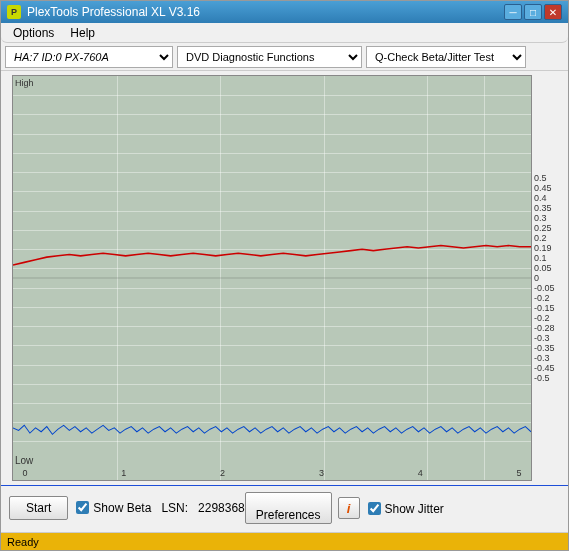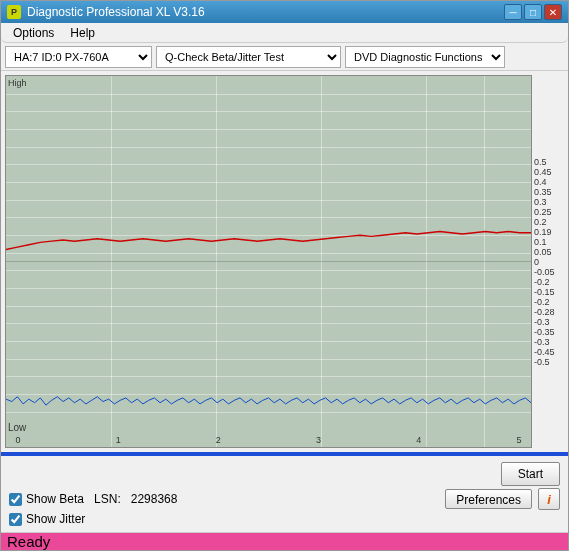--- a/index.html
+++ b/index.html
@@ -96,39 +96,41 @@
       flex-shrink: 0;
     }
     .toolbar select {
       height: 22px;
       font-size: 11px;
       border: 1px solid #aaa;
       background: white;
       padding: 0 4px;
     }
     .toolbar select:first-child {
-      width: 147px;
+      width: 168px;
+      font-style: italic;
     }
     .toolbar select:nth-child(2) {
       width: 185px;
     }
     .toolbar select:nth-child(3) {
       width: 160px;
     }
     .chart-area {
       flex: 1;
       background: #f0f0f0;
       display: flex;
       padding: 4px 4px 4px 4px;
       position: relative;
     }
     .chart-container {
       flex: 1;
       position: relative;
       display: flex;
+      margin-left: 7px;
     }
     .chart-inner {
       flex: 1;
       position: relative;
       background: #b8c8b8;
       border: 1px solid #888;
       overflow: hidden;
     }
     .chart-grid {
       position: absolute;
@@ -187,40 +189,39 @@
       font-size: 9px;
       color: #333;
     }
     .chart-svg {
       position: absolute;
       top: 0; left: 0;
       width: 100%; height: 100%;
     }
     .bottom-panel {
       background: #f0f0f0;
-      border-top: 4px solid #1d4ed8;
+      border-top: 1px solid #1d4ed8;
       padding: 6px 8px;
       flex-shrink: 0;
       display: flex;
-      flex-direction: column;
-      gap: 0;
+      flex-direction: row;
+      gap: 8px;
     }
     .bottom-row1 {
       display: flex;
       align-items: center;
       justify-content: space-between;
       margin-bottom: 2px;
     }
     .bottom-row2 {
       display: flex;
       align-items: center;
     }
     .checkbox-label {
       display: flex;
-      align-items: center;
       gap: 4px;
       font-size: 12px;
       cursor: pointer;
     }
     .checkbox-label input[type="checkbox"] {
       accent-color: #2e7db5;
       width: 13px;
       height: 13px;
     }
     .start-btn {
@@ -228,21 +229,21 @@
       border: 1px solid #888;
       padding: 3px 16px;
       font-size: 12px;
       cursor: pointer;
       height: 24px;
       border-radius: 2px;
     }
     .prefs-btn {
       background: linear-gradient(to bottom, #ffffff, #e0e0e0);
       border: 1px solid #888;
-      padding: 3px 10px;
+      padding: 15px 10px;
       font-size: 12px;
       cursor: pointer;
       height: 20px;
       border-radius: 2px;
       text-align: right;
     }
     .info-btn {
       width: 22px;
       height: 22px;
       background: linear-gradient(to bottom, #ffffff, #e0e0e0);
@@ -250,68 +251,68 @@
       border-radius: 2px;
       display: flex;
       align-items: center;
       justify-content: center;
       cursor: pointer;
       font-weight: bold;
       color: #e05000;
       font-size: 13px;
     }
     .status-bar {
-      background: #ec4899;
+      background: #eab308;
       border-top: 1px solid #ccc;
       height: 18px;
       display: flex;
       align-items: center;
       padding: 0 6px;
-      font-size: 15px;
+      font-size: 11px;
       flex-shrink: 0;
     }
     .prefs-row {
       display: flex;
       align-items: center;
       justify-content: flex-end;
       gap: 6px;
       margin-bottom: 2px;
     }
   </style>
 </head>
 <body>
 
 <div class="window">
 
   <div class="title-bar">
     <div class="title-bar-left">
       <div class="title-bar-icon">P</div>
-      <span class="title-bar-title">Diagnostic Professional XL V3.16</span>
+      <span class="title-bar-title">PlexTools Professional XL V3.16</span>
     </div>
     <div class="title-bar-controls">
       <div class="title-btn">─</div>
       <div class="title-btn">□</div>
       <div class="title-btn close">✕</div>
     </div>
   </div>
 
   <div class="menu-bar">
     <span class="menu-item">Options</span>
     <span class="menu-item">Help</span>
   </div>
 
   <div class="toolbar">
     <select>
       <option>HA:7 ID:0  PX-760A</option>
     </select>
     <select>
-      <option>Q-Check Beta/Jitter Test</option>
+      <option>DVD Diagnostic Functions</option>
     </select>
     <select>
-      <option>DVD Diagnostic Functions</option>
+      <option>Q-Check Beta/Jitter Test</option>
     </select>
   </div>
 
   <div class="chart-area">
     <div class="chart-container">
 
       <div class="chart-inner">
         <span class="chart-label-high">High</span>
         <span class="chart-label-low">Low</span>
 

